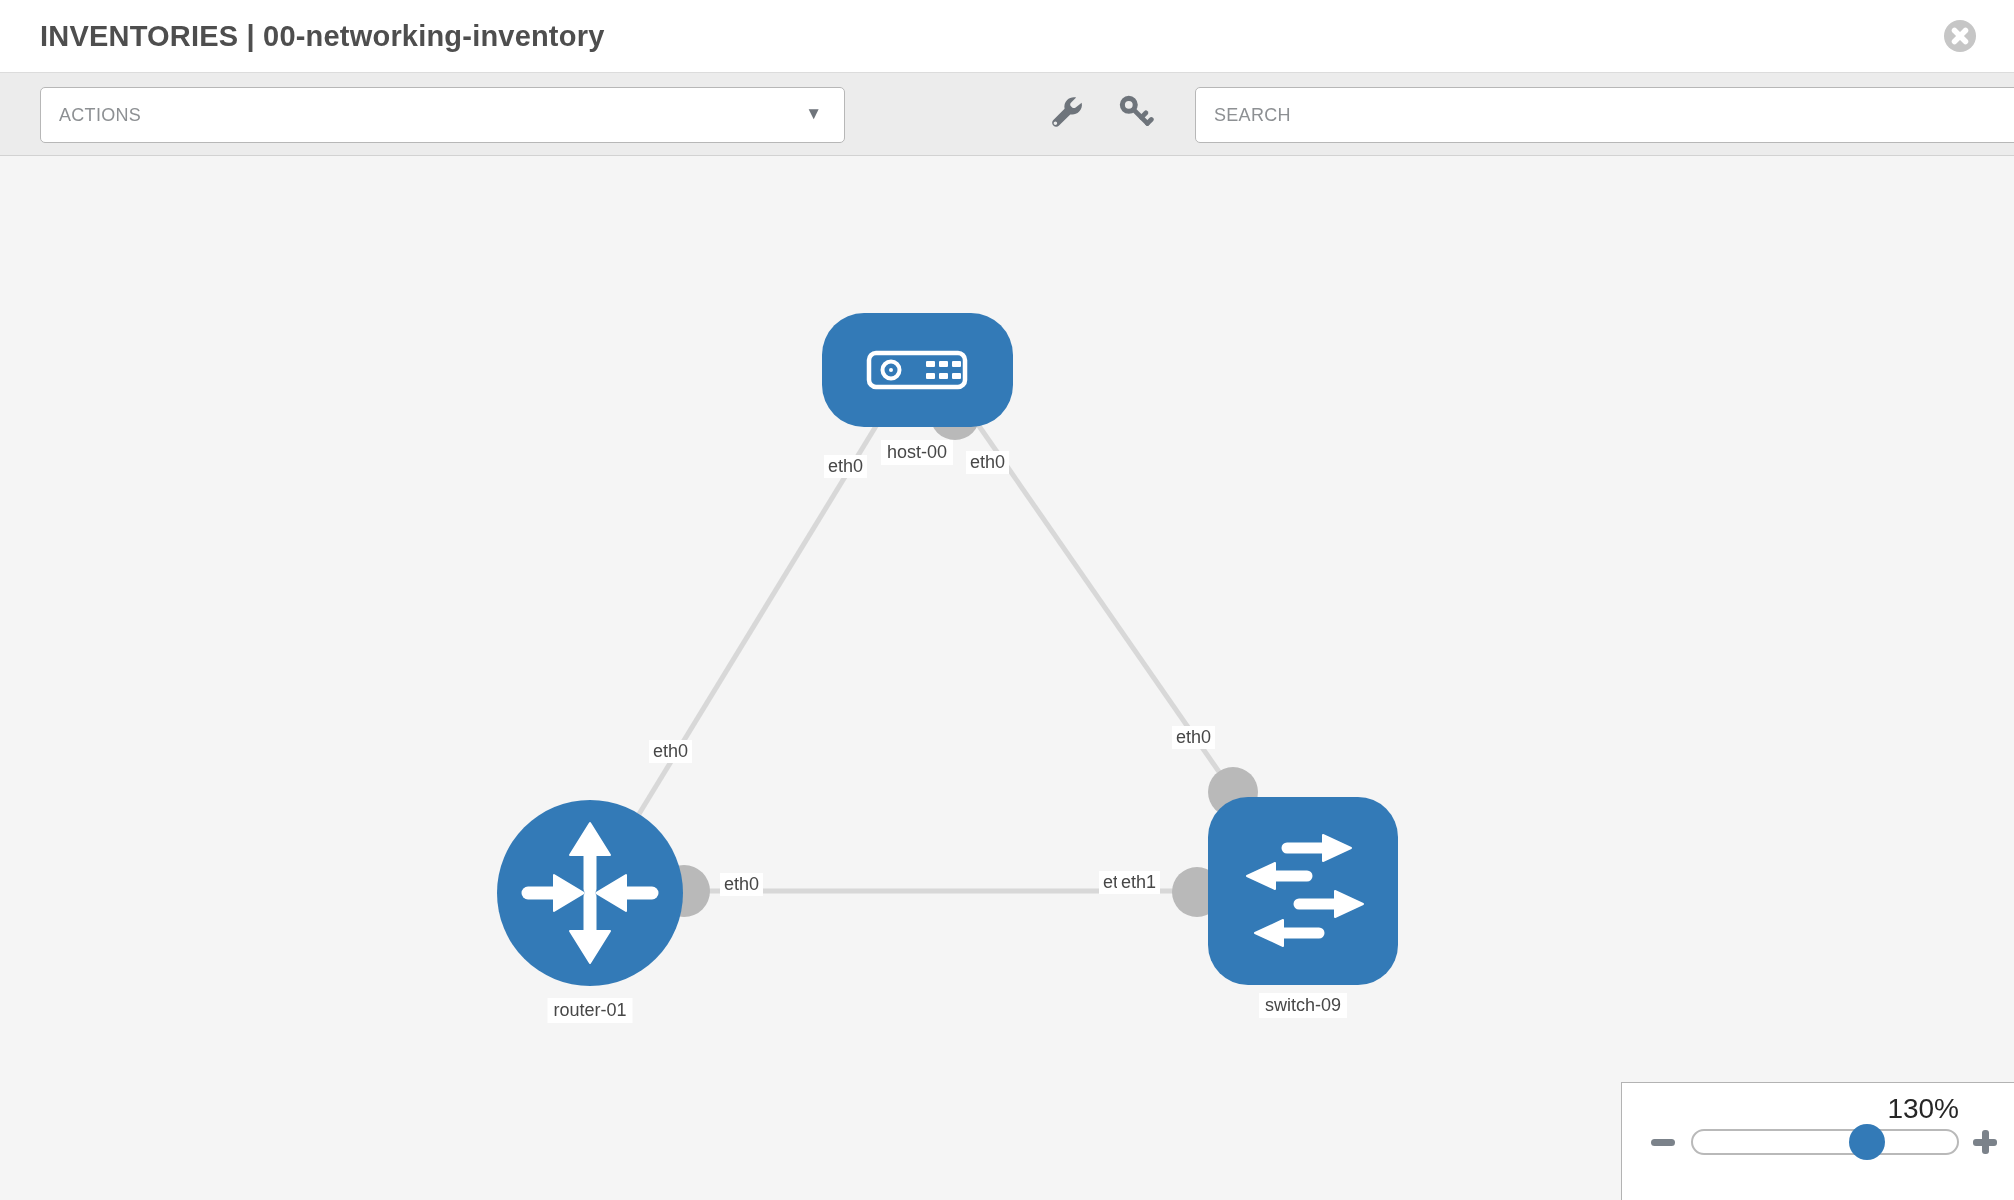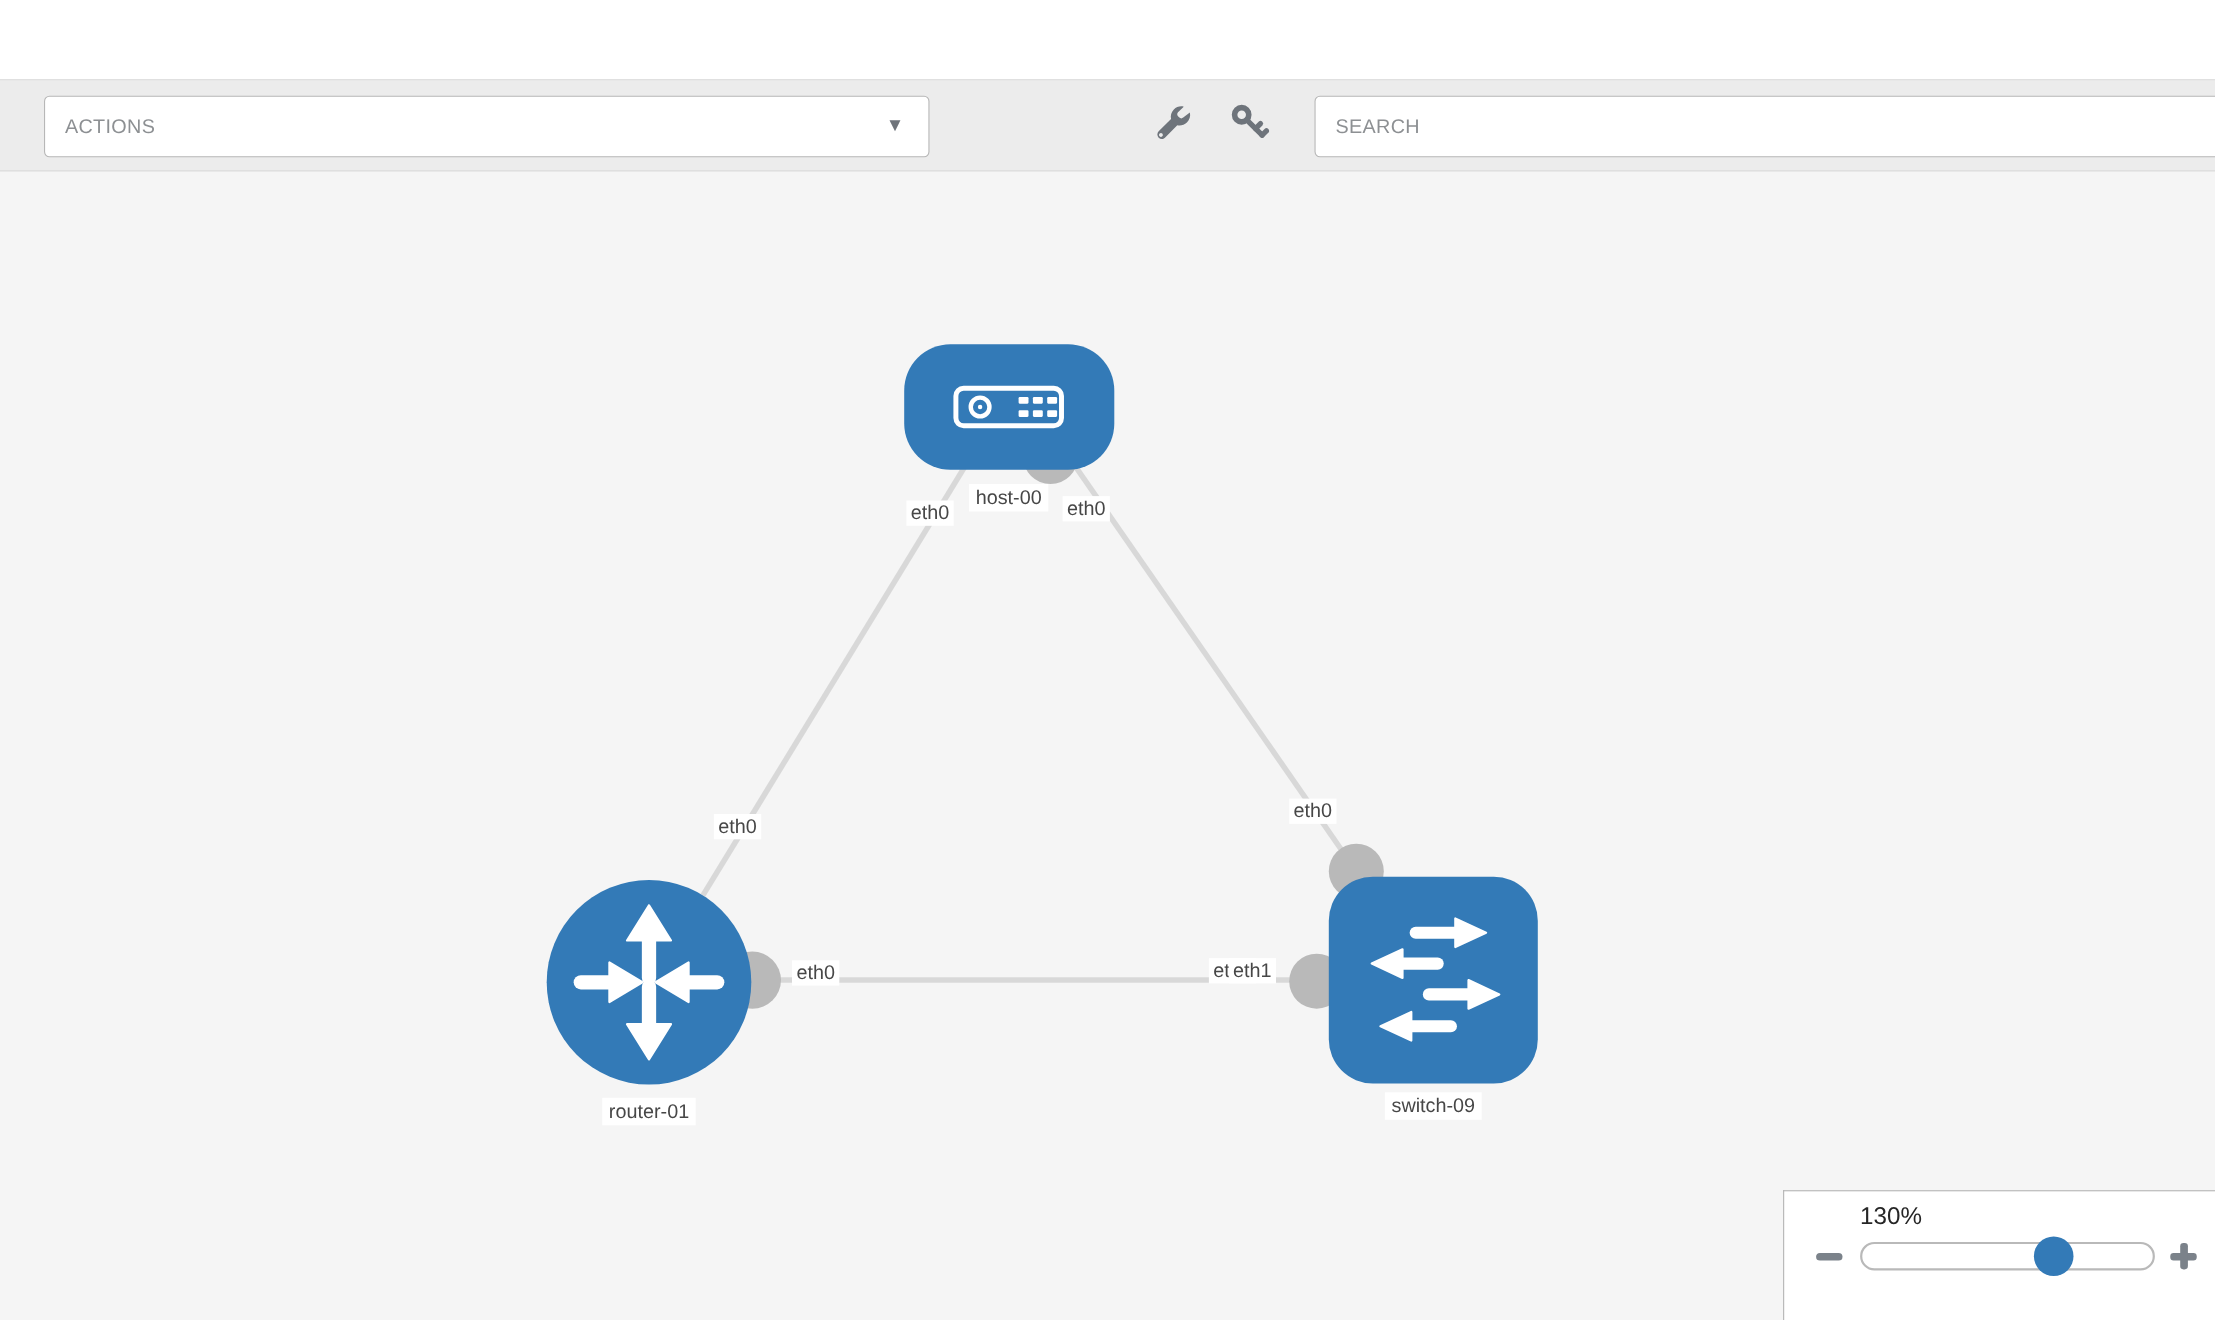--- a/index.html
+++ b/index.html
@@ -36,39 +36,49 @@
   .graph { position:absolute; left:0; top:0; }
 
   .lbl { position:absolute; background:#fff; color:#474747; white-space:nowrap;
     line-height:1.15; }
   .node-lbl { font-size:18px; padding:2px 6px; transform:translateX(-50%); }
   .eth-lbl  { font-size:18px; padding:1px 4px; }
 
   
   .zoom-panel { position:absolute; left:1621px; top:1082px; width:394px; height:119px;
     background:#fff; border:1px solid #b3b3b3; border-right:none; }
-  .zoom-level { position:absolute; left:69px; top:10px; width:268px; text-align:left;
-    font-size:22px; color:#262626; }
+  .zoom-level { position:absolute; left:69px; top:10px; width:268px; text-align:right;
+    font-size:28px; color:#262626; }
   .zoom-minus { position:absolute; left:29px; top:56px; width:24px; height:7px;
     border-radius:4px; background:#7b828a; cursor:pointer; }
   .zoom-plus { position:absolute; left:351px; top:47px; width:24px; height:24px; cursor:pointer; }
   .zoom-plus::before { content:""; position:absolute; left:0; top:9px; width:24px; height:7px;
     border-radius:3px; background:#7b828a; }
   .zoom-plus::after { content:""; position:absolute; left:9px; top:0; width:7px; height:24px;
     border-radius:3px; background:#7b828a; }
   .zoom-slider { position:absolute; left:69px; top:46px; width:268px; height:26px;
     background:#fff; border:2px solid #b9b9b9; border-radius:14px; cursor:pointer; }
   .zoom-thumb { position:absolute; left:156px; top:-7px; width:36px; height:36px;
     border-radius:50%; background:#337ab7; cursor:grab; }
 </style>
 </head>
 <body>
 
 <div class="app">
 
+  <div class="hdr">
+    <h1>INVENTORIES | 00-networking-inventory</h1>
+    <div class="close-btn">
+      <svg width="40" height="40" viewBox="0 0 40 40">
+        <circle cx="20" cy="20" r="16" fill="#c6c6c6"></circle>
+        <line x1="14.5" y1="14.5" x2="25.5" y2="25.5" stroke="#fff" stroke-width="5.5" stroke-linecap="round"></line>
+        <line x1="25.5" y1="14.5" x2="14.5" y2="25.5" stroke="#fff" stroke-width="5.5" stroke-linecap="round"></line>
+      </svg>
+    </div>
+  </div>
 
   <div class="toolbar">
     <div class="select sel-actions">
       <span class="ph">ACTIONS</span>
       <span class="caret">▼</span>
     </div>
 
     <div class="tool-ic wrench">
       <svg width="38" height="38" viewBox="0 0 24 24">
         <path fill="#6e747b" d="M21.9 6.2c.5 2-.1 4.2-1.7 5.7-1.5 1.5-3.6 2-5.5 1.6l-7.1 7.1c-1 1-2.6 1-3.6 0s-1-2.6 0-3.6l7.1-7.1c-.4-1.9.1-4 1.6-5.5C14.2 2.9 16.4 2.3 18.4 2.8l-3.3 3.3c-.6.6-.6 1.6 0 2.2l.8.8c.6.6 1.6.6 2.2 0l3.8-2.9zM5.3 20.2c.6 0 1.1-.5 1.1-1.1S5.9 18 5.3 18s-1.1.5-1.1 1.1.5 1.1 1.1 1.1z"></path>

